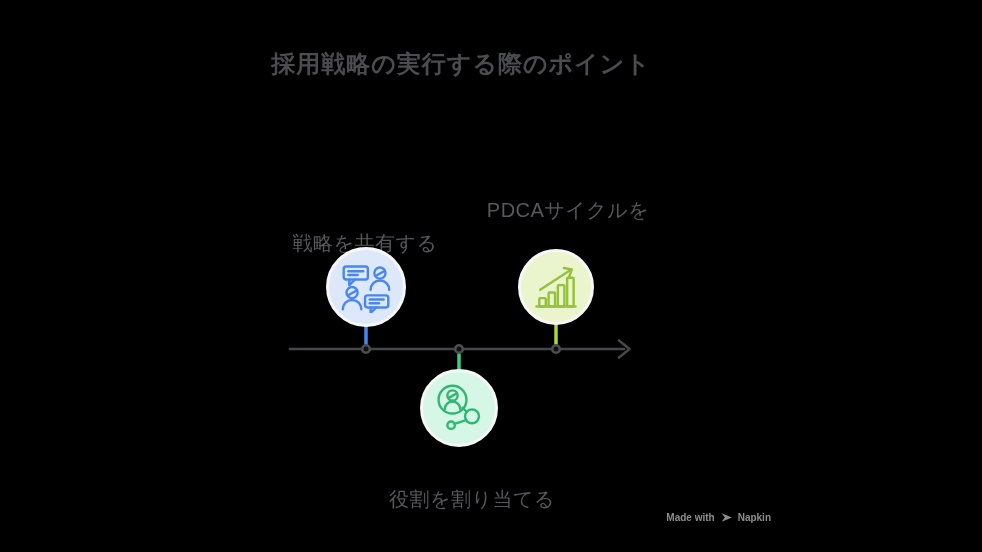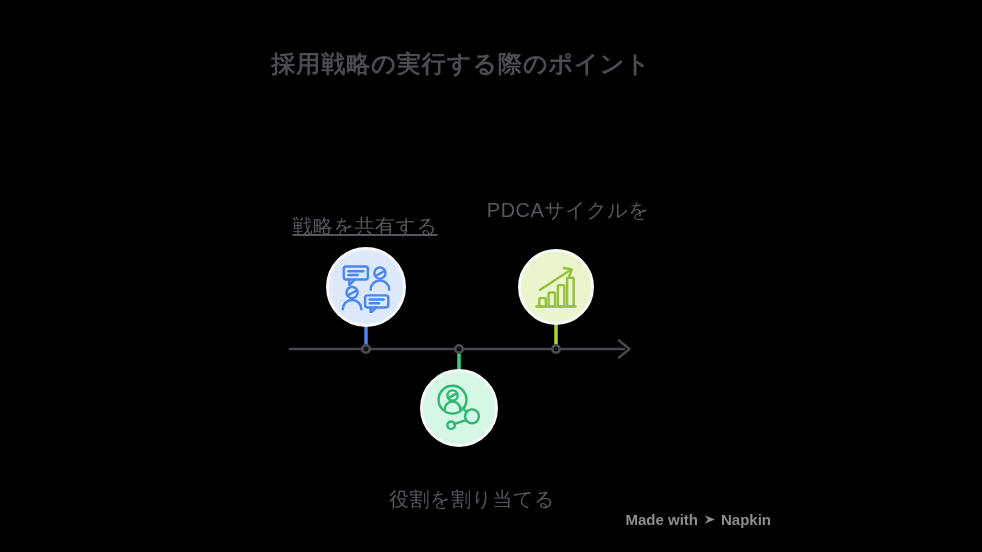--- a/index.html
+++ b/index.html
@@ -27,28 +27,28 @@
   .node-circle.blue{left:326px;top:247px;width:74px;height:74px;background:#dde9fb;}
   .node-circle.green{left:420px;top:369px;width:72px;height:72px;background:#d6f6e6;}
   .node-circle.lime{left:518px;top:249px;width:70px;height:70px;background:#ebf5cd;}
   .node-label{
     position:absolute;color:#56585c;
     font-size:20px;letter-spacing:0.5px;
     white-space:nowrap;text-align:center;
     transform:translateX(-50%);
     line-height:27px;
   }
-  .node-label.l1{left:365px;top:207px;text-decoration:underline;}
+  .node-label.l1{left:365px;top:224px;}
   .node-label.l2{left:472px;top:480px;}
   .node-label.l3{left:568px;top:191px;}
   .node-label span{display:block;margin-top:6px;}
   .watermark{
     position:absolute;top:511px;right:27px;
     display:flex;align-items:center;gap:5px;
-    color:#8b8d8f;font-size:15px;font-weight:600;
+    color:#8b8d8f;font-size:10px;font-weight:600;
   }
   .watermark svg{display:block;}
 </style>
 </head>
 <body>
 
 <div class="canvas">
 
   <h1 class="diagram-title">採用戦略の実行する際のポイント</h1>
 

